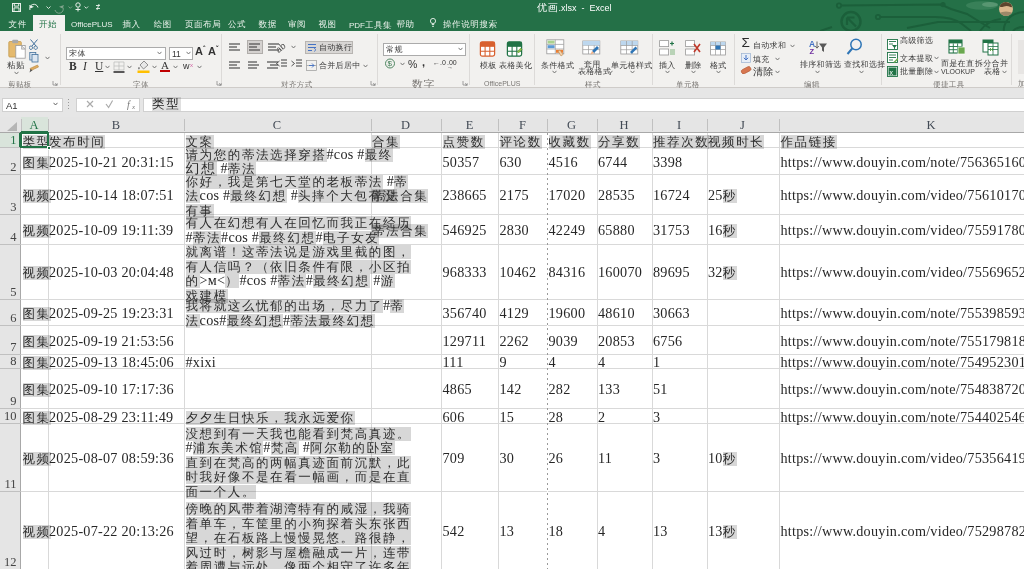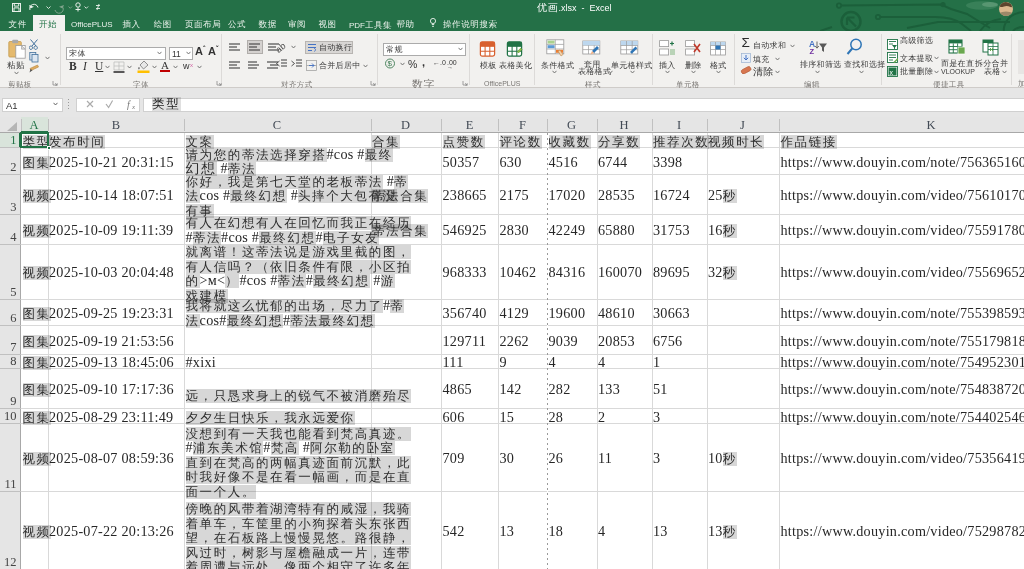--- a/index.html
+++ b/index.html
@@ -614,21 +614,21 @@
 <div class="cell" style="left:49.0px;top:356.0px">2025-09-13 18:45:06</div>
 <div class="cell" style="left:185.5px;top:356.0px">#xixi</div>
 <div class="cell" style="left:442.5px;top:356.0px">111</div>
 <div class="cell" style="left:499.5px;top:356.0px">9</div>
 <div class="cell" style="left:548.5px;top:356.0px">4</div>
 <div class="cell" style="left:598.0px;top:356.0px">4</div>
 <div class="cell" style="left:653.0px;top:356.0px">1</div>
 <div class="cell" style="left:780.5px;top:356.0px">https://www.douyin.com/note/7549523013344234</div>
 <div class="cell" style="left:22.5px;top:383.2px"><span class="k" style="font-size:12.5px;letter-spacing:1.6px">图集</span></div>
 <div class="cell" style="left:49.0px;top:383.2px">2025-09-10 17:17:36</div>
-<div class="cell" style="left:185.5px;top:375.5px"><br><span class="k" style="font-size:12.5px;letter-spacing:1.6px">远，只恳求身上的锐气不被消磨殆尽</span></div>
+<div class="cell" style="left:185.5px;top:375.5px"><br></div>
 <div class="cell" style="left:442.5px;top:383.2px">4865</div>
 <div class="cell" style="left:499.5px;top:383.2px">142</div>
 <div class="cell" style="left:548.5px;top:383.2px">282</div>
 <div class="cell" style="left:598.0px;top:383.2px">133</div>
 <div class="cell" style="left:653.0px;top:383.2px">51</div>
 <div class="cell" style="left:780.5px;top:383.2px">https://www.douyin.com/note/7548387209855234</div>
 <div class="cell" style="left:22.5px;top:410.5px"><span class="k" style="font-size:12.5px;letter-spacing:1.6px">图集</span></div>
 <div class="cell" style="left:49.0px;top:410.5px">2025-08-29 23:11:49</div>
 <div class="cell" style="left:185.5px;top:410.5px"><span class="k" style="font-size:12.5px;letter-spacing:1.6px">夕夕生日快乐，我永远爱你</span></div>
 <div class="cell" style="left:442.5px;top:410.5px">606</div>

